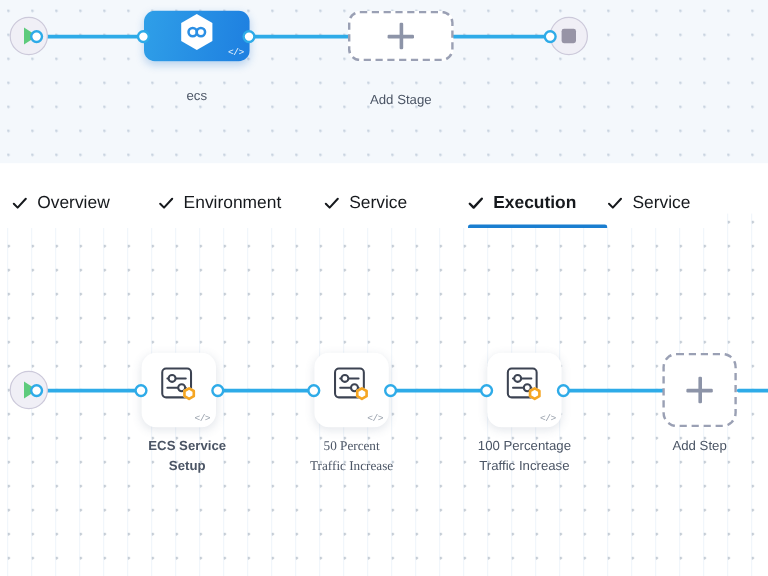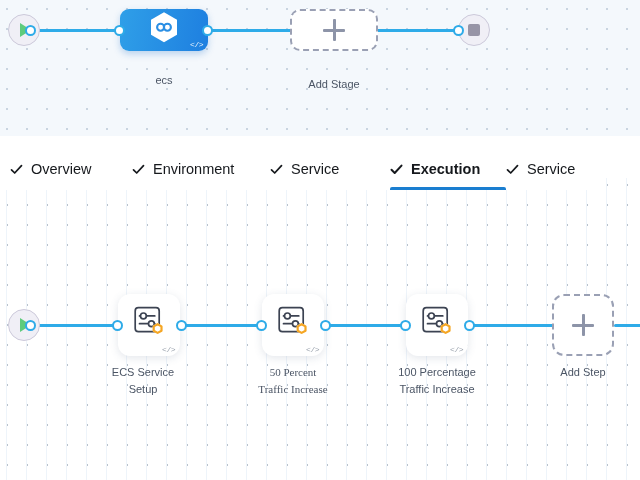--- a/index.html
+++ b/index.html
@@ -360,21 +360,21 @@
           <circle cx="11.4" cy="11.4" r="2.9" fill="#ffffff" stroke="#3c4352" stroke-width="1.7"></circle>
           <circle cx="19.4" cy="19.2" r="2.9" fill="#ffffff" stroke="#3c4352" stroke-width="1.7"></circle>
           <path d="M25.6 18.6 L30.4 21.3 L30.4 26.8 L25.6 29.5 L20.8 26.8 L20.8 21.3 Z" fill="#ffffff"></path>
           <path d="M25.6 19.7 L29.5 21.9 L29.5 26.2 L25.6 28.4 L21.7 26.2 L21.7 21.9 Z" fill="none" stroke="#f5a623" stroke-width="2.2" stroke-linejoin="round"></path>
         </svg>
       </div>
       <span class="code-badge dark">&lt;/&gt;</span>
     </div>
     <div class="dot" style="left:112px; top:142px;"></div>
     <div class="dot" style="left:176px; top:142px;"></div>
-    <div class="node-label" style="left:83px; top:186px; width:120px;">ECS Service
+    <div class="node-label" style="left:96px; top:186px; width:120px;font-weight:bold;">ECS Service
 Setup</div>
 
     <div class="step-node" style="left:262px; top:116px;">
       <div class="iconwrap">
         <svg width="34" height="34" viewBox="0 0 34 34">
           <rect x="3.2" y="3.2" width="24" height="24" rx="3.2" fill="none" stroke="#3c4352" stroke-width="1.7"></rect>
           <g stroke="#3c4352" stroke-width="1.7" stroke-linecap="round" fill="none">
             <line x1="7.5" y1="11.4" x2="22.8" y2="11.4"></line>
             <line x1="7.5" y1="19.2" x2="22.8" y2="19.2"></line>
           </g>

